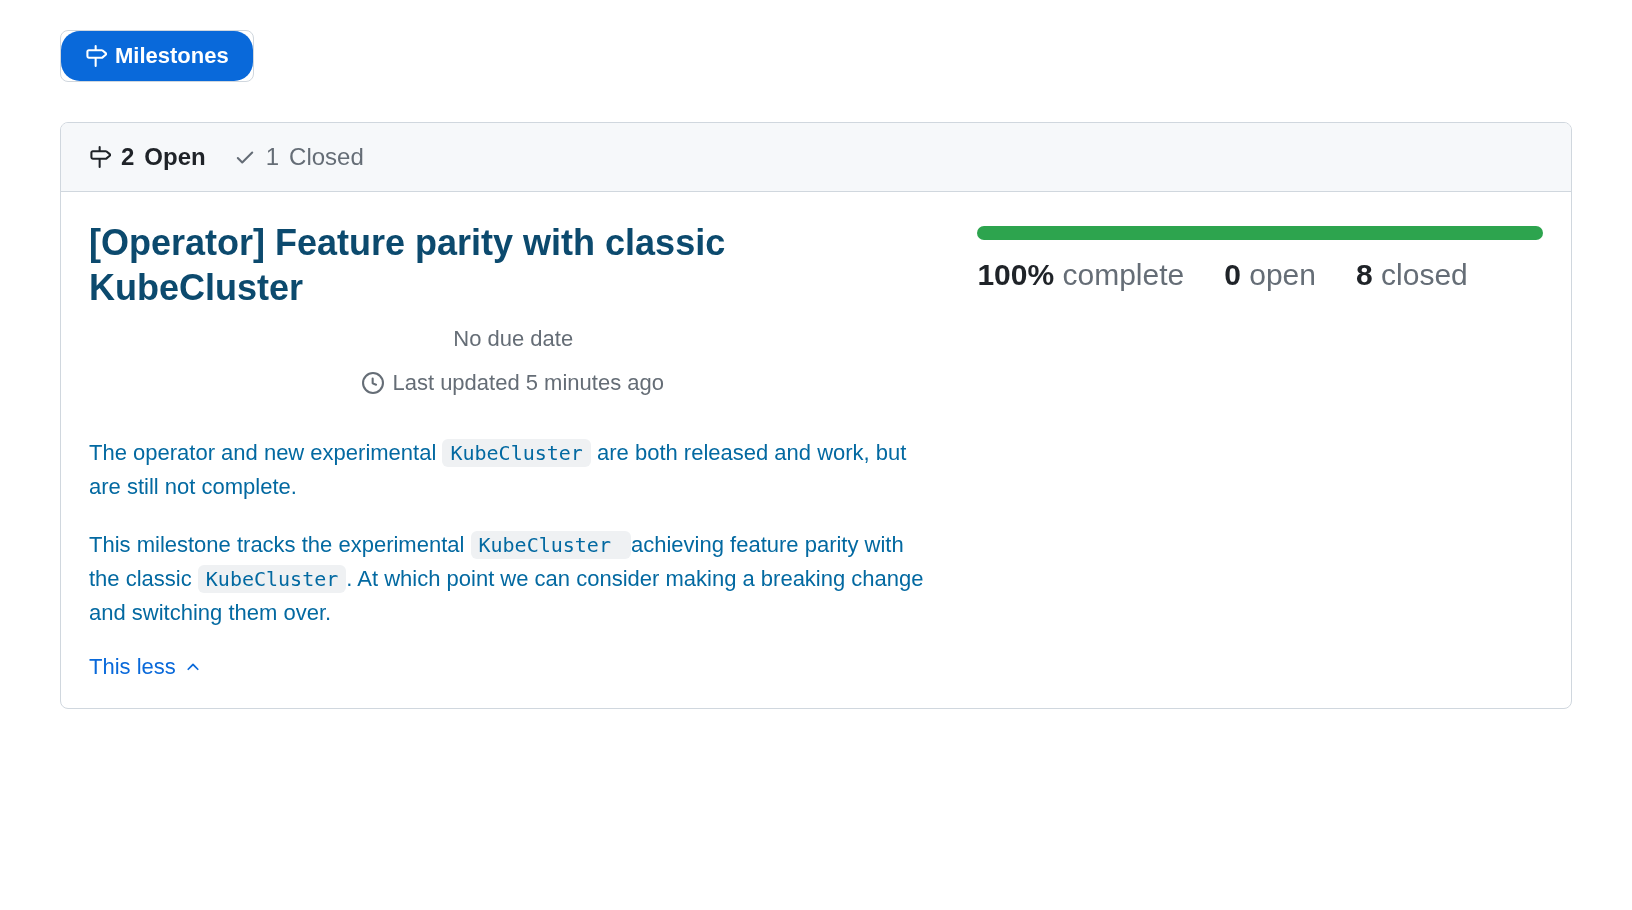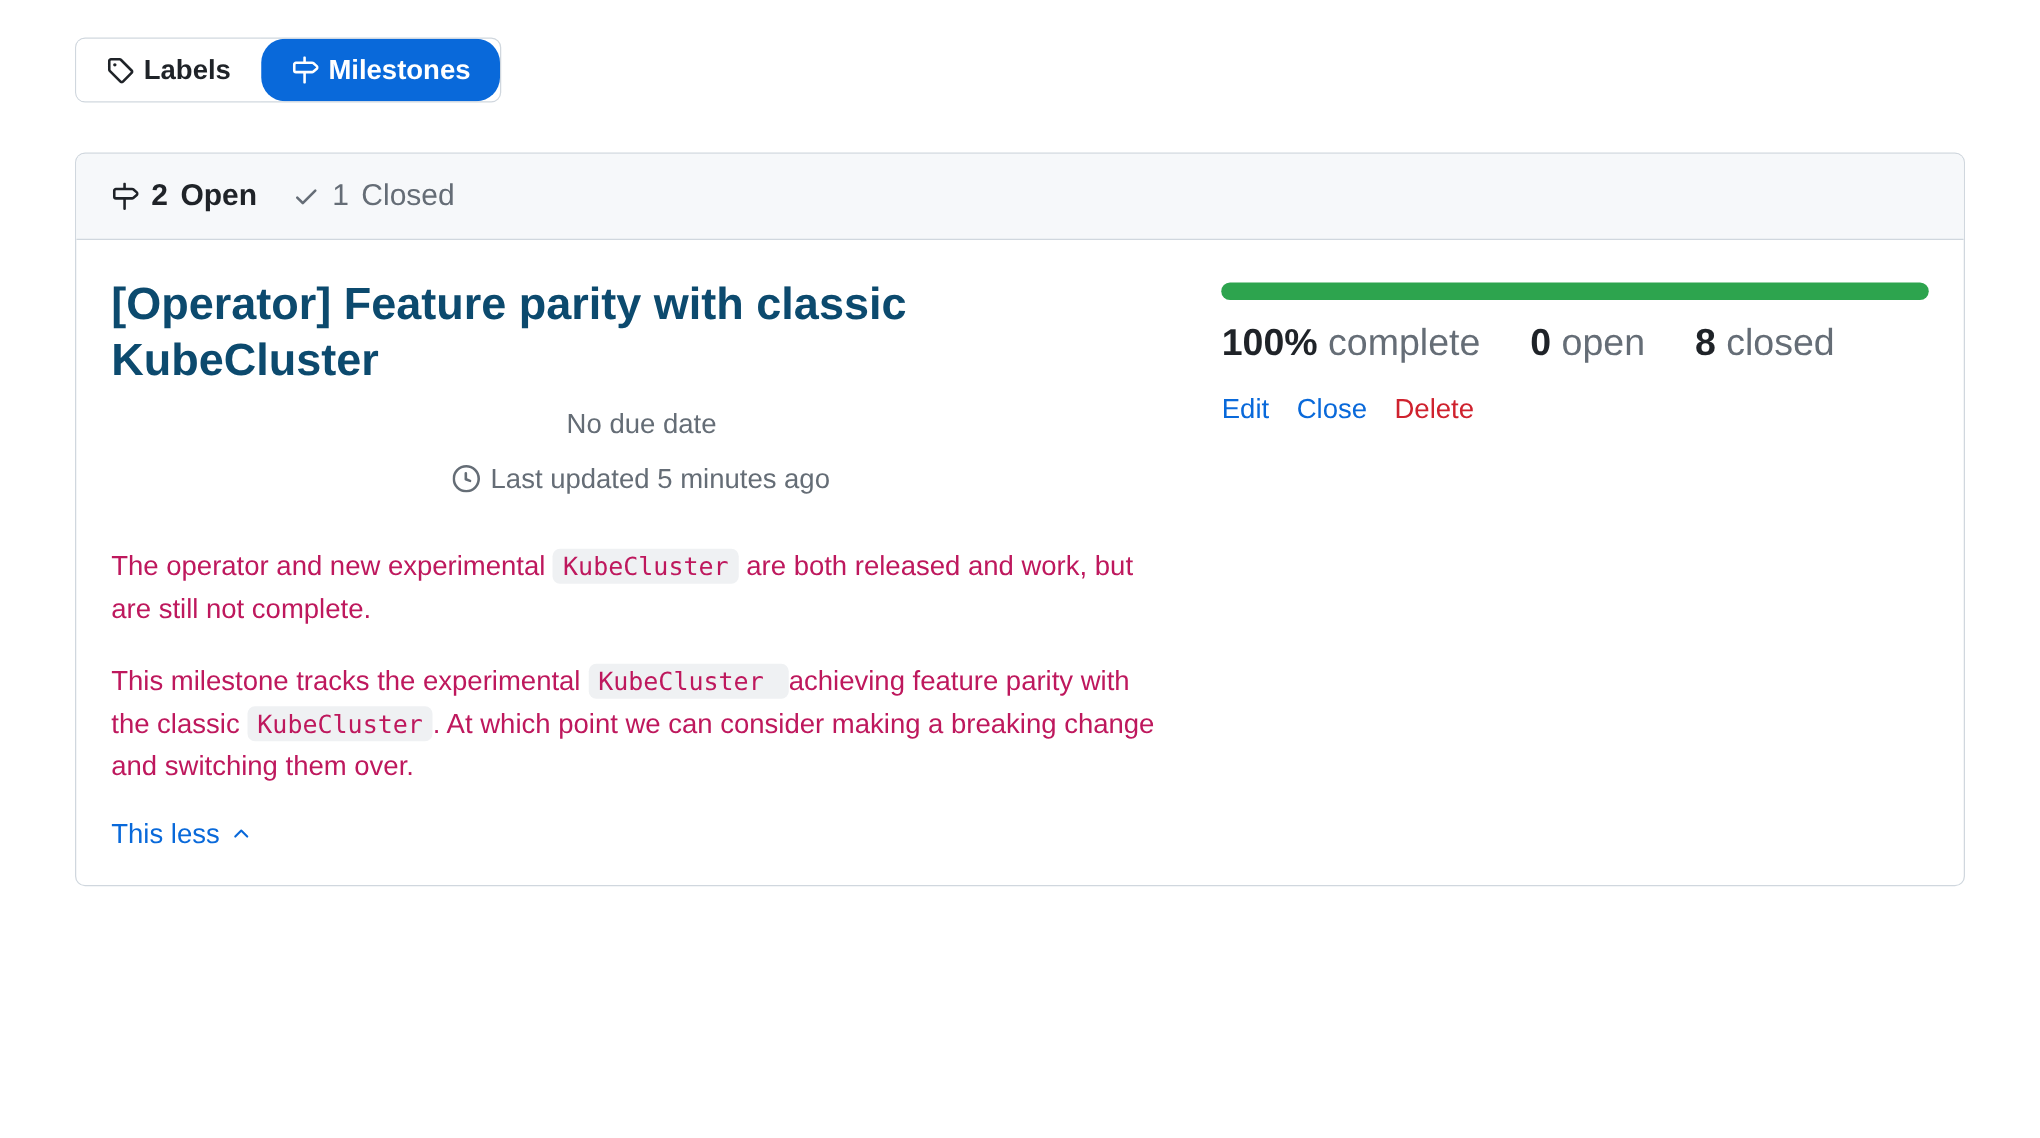--- a/index.html
+++ b/index.html
@@ -79,21 +79,21 @@
       align-items: center;
       gap: 18px;
       margin-bottom: 40px;
       flex-direction: column;
     }
     .milestone-meta .meta-item { display: flex; align-items: center; gap: 8px; }
     .description p {
       font-size: 22px;
       line-height: 1.55;
       margin: 0 0 24px 0;
-      color: #be185d;
+      color: #0369a1;
     }
     code.inline {
       font-family: ui-monospace, SFMono-Regular, Menlo, Consolas, monospace;
       background: #eff1f3;
       padding: 2px 8px;
       border-radius: 6px;
       font-size: 20px;
     }
     .show-less {
       color: #0969da;
@@ -122,28 +122,20 @@
     .action-link.blue { color: #0969da; }
     .action-link.red { color: #cf222e; }
     .icon { display: inline-flex; }
   </style>
 </head>
 <body>
 
 
 
 <div class="tab-nav">
-  <div class="tab-item inactive">
-    <span class="icon">
-      <svg width="22" height="22" viewBox="0 0 16 16" fill="#1f2328">
-          <path d="M1 7.775V2.75C1 1.784 1.784 1 2.75 1h5.025c.464 0 .91.184 1.238.513l6.25 6.25a1.75 1.75 0 0 1 0 2.474l-5.026 5.026a1.75 1.75 0 0 1-2.474 0l-6.25-6.25A1.752 1.752 0 0 1 1 7.775Zm1.5 0c0 .066.026.13.073.177l6.25 6.25a.25.25 0 0 0 .354 0l5.025-5.025a.25.25 0 0 0 0-.354l-6.25-6.25a.25.25 0 0 0-.177-.073H2.75a.25.25 0 0 0-.25.25ZM6 5a1 1 0 1 1-2 0 1 1 0 0 1 2 0Z"></path>
-        </svg>
-    </span>
-    <span>Labels</span>
-  </div>
   <div class="tab-item active">
     <span class="icon">
       <svg width="22" height="22" viewBox="0 0 16 16" fill="#ffffff">
           <path d="M7.75 0a.75.75 0 0 1 .75.75V3h3.634c.414 0 .814.147 1.13.414l2.07 1.75a1.75 1.75 0 0 1 0 2.672l-2.07 1.75a1.75 1.75 0 0 1-1.13.414H8.5v5.25a.75.75 0 0 1-1.5 0V10H2.75A1.75 1.75 0 0 1 1 8.25v-3.5C1 3.784 1.784 3 2.75 3H7V.75A.75.75 0 0 1 7.75 0Zm4.384 8.5a.25.25 0 0 0 .161-.06l2.07-1.75a.248.248 0 0 0 0-.38l-2.07-1.75a.25.25 0 0 0-.161-.06H2.75a.25.25 0 0 0-.25.25v3.5c0 .138.112.25.25.25Z"></path>
         </svg>
     </span>
     <span>Milestones</span>
   </div>
 </div>
 
@@ -201,23 +193,18 @@
       </div>
     </div>
 
     <div class="milestone-right">
       <div class="progress-bar"></div>
       <div class="stats-row">
         <span class="stat"><b>100%</b> <span>complete</span></span>
         <span class="stat"><b>0</b> <span>open</span></span>
         <span class="stat"><b>8</b> <span>closed</span></span>
       </div>
-      <div class="actions-row">
-        <span class="action-link blue">Edit</span>
-        <span class="action-link blue">Close</span>
-        <span class="action-link red">Delete</span>
-      </div>
     </div>
   </div>
 </div>
 
 
 
 
 </body></html>

